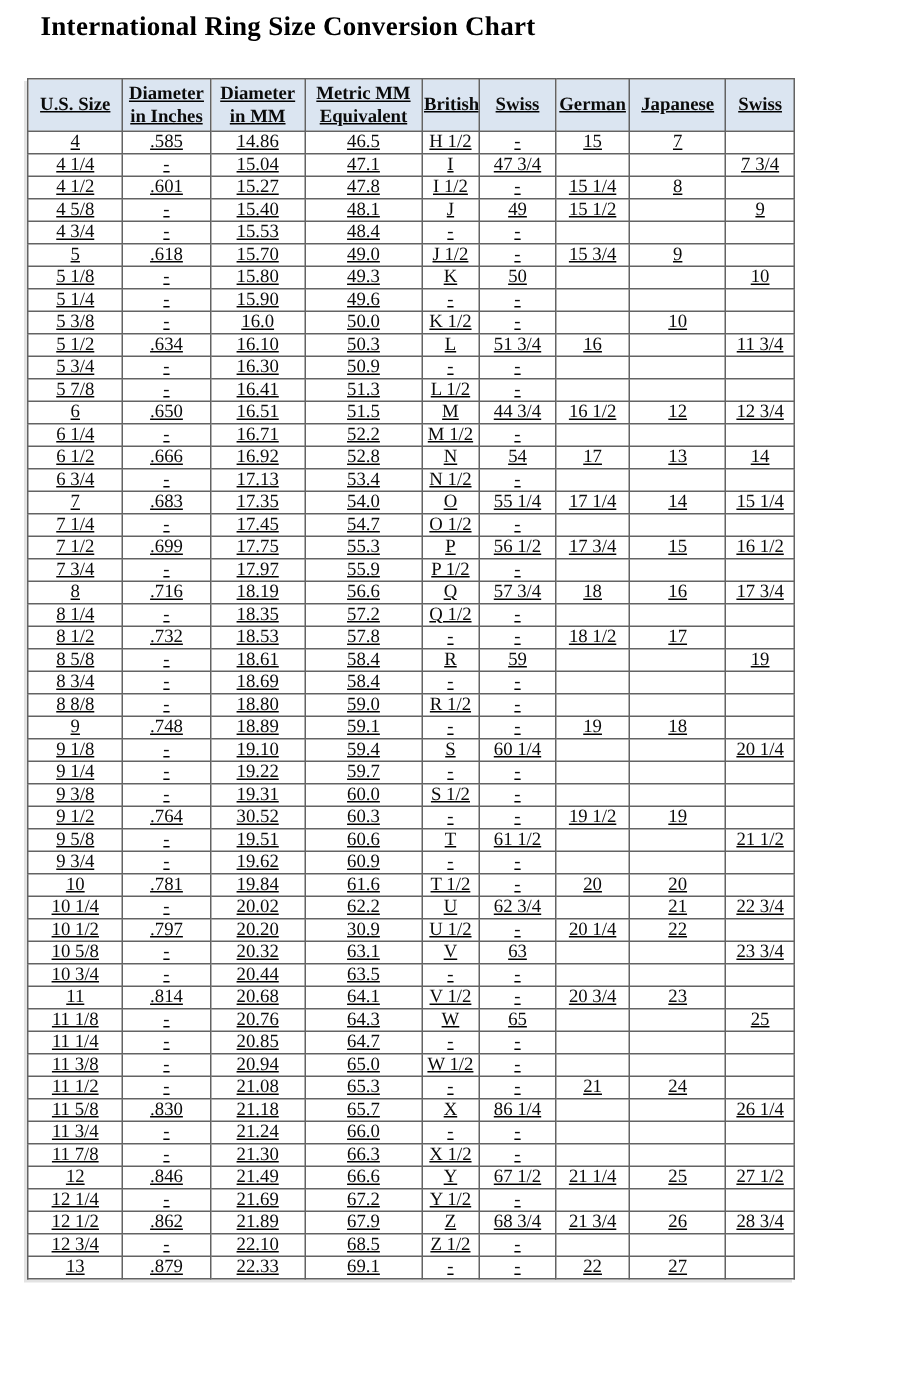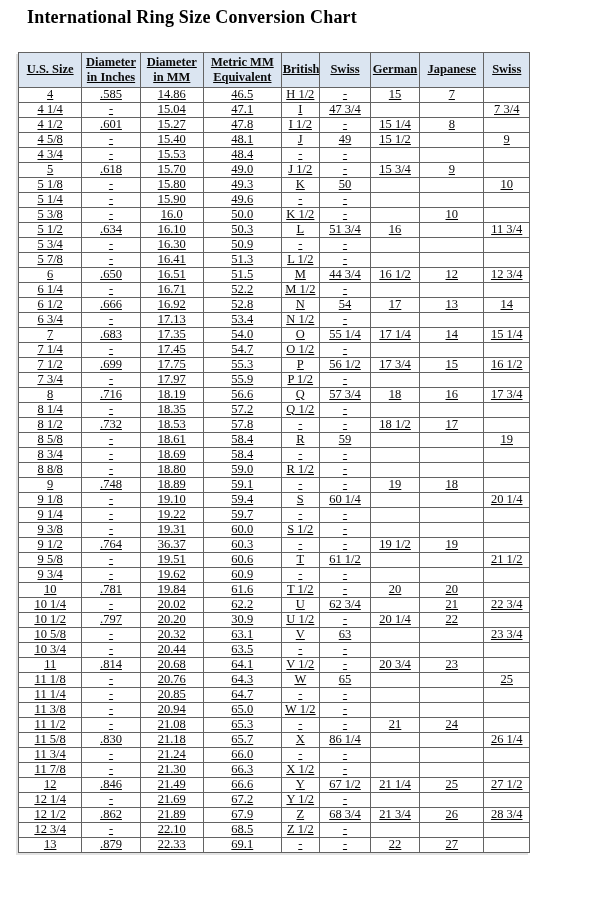--- a/index.html
+++ b/index.html
@@ -421,21 +421,21 @@
           <td>60.0</td>
           <td>S 1/2</td>
           <td>-</td>
           <td></td>
           <td></td>
           <td></td>
         </tr>
         <tr>
           <td>9 1/2</td>
           <td>.764</td>
-          <td>36.37</td>
+          <td>30.52</td>
           <td>60.3</td>
           <td>-</td>
           <td>-</td>
           <td>19 1/2</td>
           <td>19</td>
           <td></td>
         </tr>
         <tr>
           <td>9 5/8</td>
           <td>-</td>

